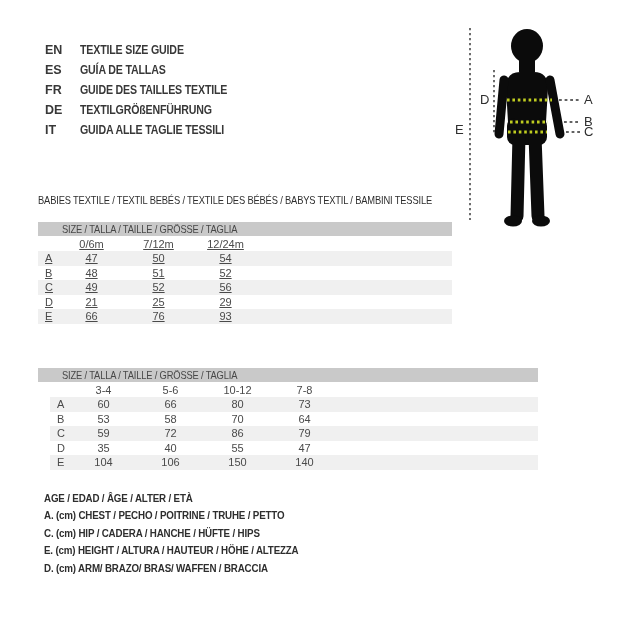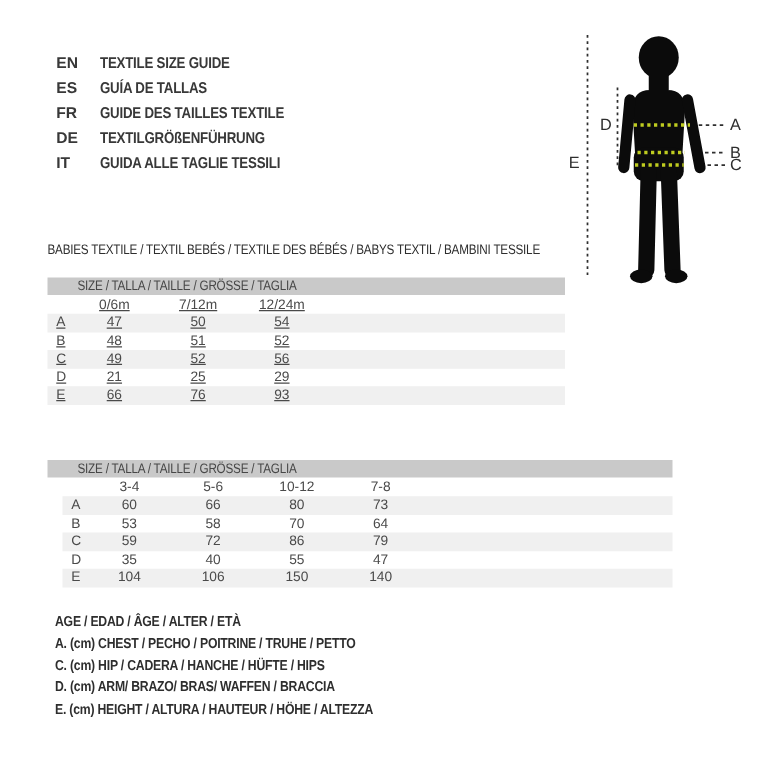--- a/index.html
+++ b/index.html
@@ -180,17 +180,17 @@
       <span class="c">106</span>
       <span class="c">150</span>
       <span class="c">140</span>
     </div>
   </div>
 
   <div class="legend">
     <div><span class="cond">AGE / EDAD / ÂGE / ALTER / ETÀ</span></div>
     <div><span class="cond">A. (cm) CHEST / PECHO / POITRINE / TRUHE / PETTO</span></div>
     <div><span class="cond">C. (cm) HIP / CADERA / HANCHE / HÜFTE / HIPS</span></div>
+    <div><span class="cond">E. (cm) HEIGHT / ALTURA / HAUTEUR / HÖHE / ALTEZZA</span></div>
     <div><span class="cond">D. (cm) ARM/ BRAZO/ BRAS/ WAFFEN / BRACCIA</span></div>
-    <div><span class="cond">E. (cm) HEIGHT / ALTURA / HAUTEUR / HÖHE / ALTEZZA</span></div>
   </div>
 
 </div>
 
 </body></html>

